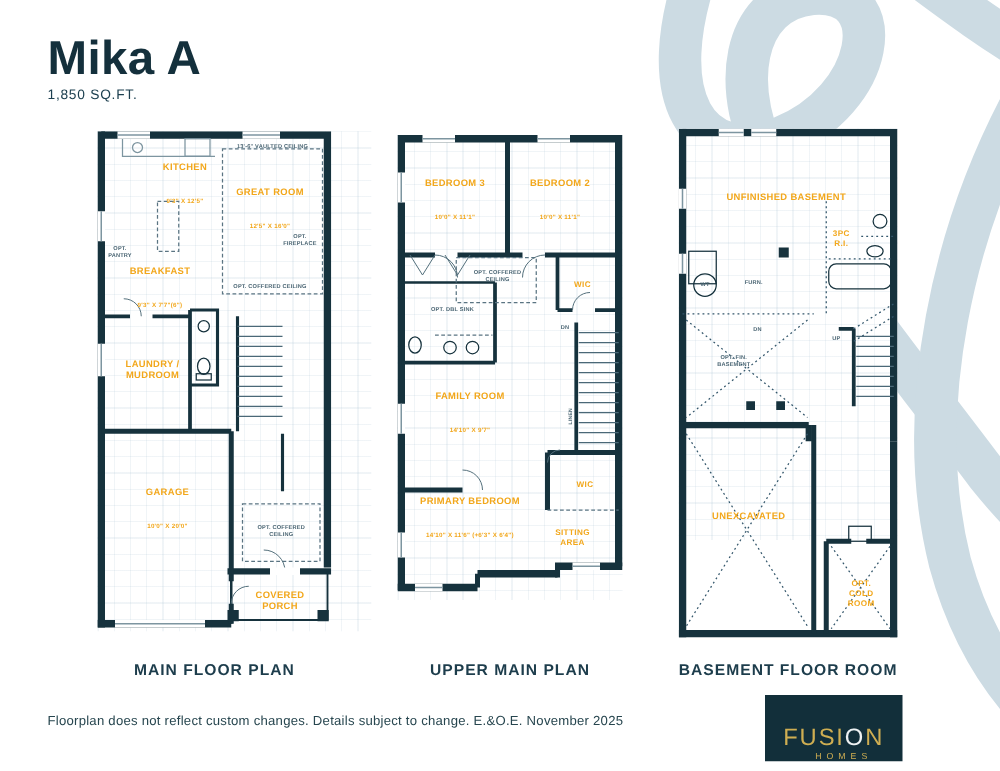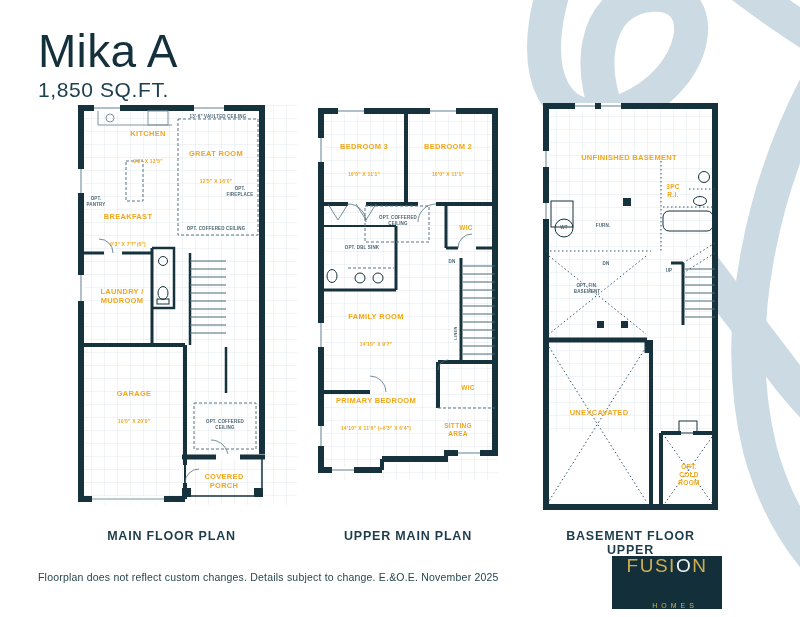--- a/index.html
+++ b/index.html
@@ -1,40 +1,40 @@
 <!DOCTYPE html>
 <html><head>
 <meta charset="utf-8">
 <style>
   html,body{margin:0;padding:0;background:#fff;}
   #canvas{position:relative;width:800px;height:617px;background:#fff;overflow:hidden;
           font-family:"Liberation Sans",sans-serif;color:#15323e;}
   .swoosh{position:absolute;left:500px;top:0;width:300px;height:620px;}
   .header{position:absolute;left:38px;top:28px;}
-  .title{font-size:46px;font-weight:400;color:#14303c;letter-spacing:.3px;line-height:1;}
-  .subtitle{font-size:21px;font-weight:400;color:#1d4050;margin-top:4px;letter-spacing:.6px;}
+  .title{font-size:38px;font-weight:700;color:#14303c;letter-spacing:.3px;line-height:1;}
+  .subtitle{font-size:11px;font-weight:400;color:#1d4050;margin-top:4px;letter-spacing:.6px;}
   .plan{position:absolute;background:#fff;
         background-image:
           repeating-linear-gradient(to right, rgba(150,180,200,.14) 0 1px, transparent 1px 13px),
           repeating-linear-gradient(to bottom, rgba(150,180,200,.14) 0 1px, transparent 1px 13px);}
   .plan svg{position:absolute;left:0;top:0;}
   .room{position:absolute;transform:translate(-50%,-50%) scale(.5);white-space:pre;text-align:center;
         color:#f2a71b;line-height:1.2;z-index:3;}
   .room .nm{font-size:15px;font-weight:700;letter-spacing:.6px;}
   .room.sm .nm{font-size:13px;}
   .room .dm{font-size:10px;font-weight:600;margin-top:1px;letter-spacing:.4px;}
   .note{position:absolute;transform:translate(-50%,-50%) scale(.5);white-space:pre;text-align:center;
         font-size:9px;font-weight:600;color:#4a6573;letter-spacing:.3px;line-height:1.25;z-index:3;}
   .vnote{position:absolute;transform:translate(-50%,-50%) rotate(-90deg) scale(.5);white-space:pre;
         font-size:8px;font-weight:600;color:#4a6573;letter-spacing:.5px;z-index:3;}
   .caption{position:absolute;top:529px;text-align:center;font-size:12.5px;font-weight:700;
            color:#1d3d4c;letter-spacing:.8px;}
   .footer-text{position:absolute;left:38px;top:571px;font-size:10.5px;color:#27464f;letter-spacing:.2px;}
   .logo{position:absolute;left:612px;top:556px;width:110px;height:53px;background:#122f3a;
-        display:flex;flex-direction:column;align-items:center;justify-content:space-between;}
+        display:flex;flex-direction:column;align-items:center;justify-content:flex-end;}
   .logo-name{font-size:19px;font-weight:400;letter-spacing:1.5px;color:#cfae52;line-height:1;}
   .logo-name .o{color:#eef2f3;}
   .logo-sub{font-size:7px;letter-spacing:4px;color:#cfae52;margin-top:2px;margin-left:16px;}
 </style>
 </head>
 <body>
 
 <div id="canvas">
 
   <svg class="swoosh" viewBox="0 0 300 620">
@@ -294,21 +294,21 @@
     <div class="note" style="left:60px;top:123px">FURN.</div>
     <div class="note" style="left:21px;top:125px">WT</div>
     <div class="note" style="left:44px;top:186px">OPT. FIN.
 BASEMENT</div>
     <div class="note" style="left:63px;top:161px">DN</div>
     <div class="note" style="left:126px;top:168px">UP</div>
   </div>
 
   <div class="caption" style="left:78px;width:187px">MAIN FLOOR PLAN</div>
   <div class="caption" style="left:318px;width:180px">UPPER MAIN PLAN</div>
-  <div class="caption" style="left:543px;width:175px">BASEMENT FLOOR UPPER</div>
+  <div class="caption" style="left:543px;width:175px">BASEMENT FLOOR ROOM</div>
 
   <div class="footer-text">Floorplan does not reflect custom changes. Details subject to change. E.&amp;O.E. November 2025</div>
 
   <div class="logo">
     <div class="logo-name"><span>FUSI</span><span class="o">O</span><span>N</span></div>
     <div class="logo-sub">HOMES</div>
   </div>
 
 </div>
 

